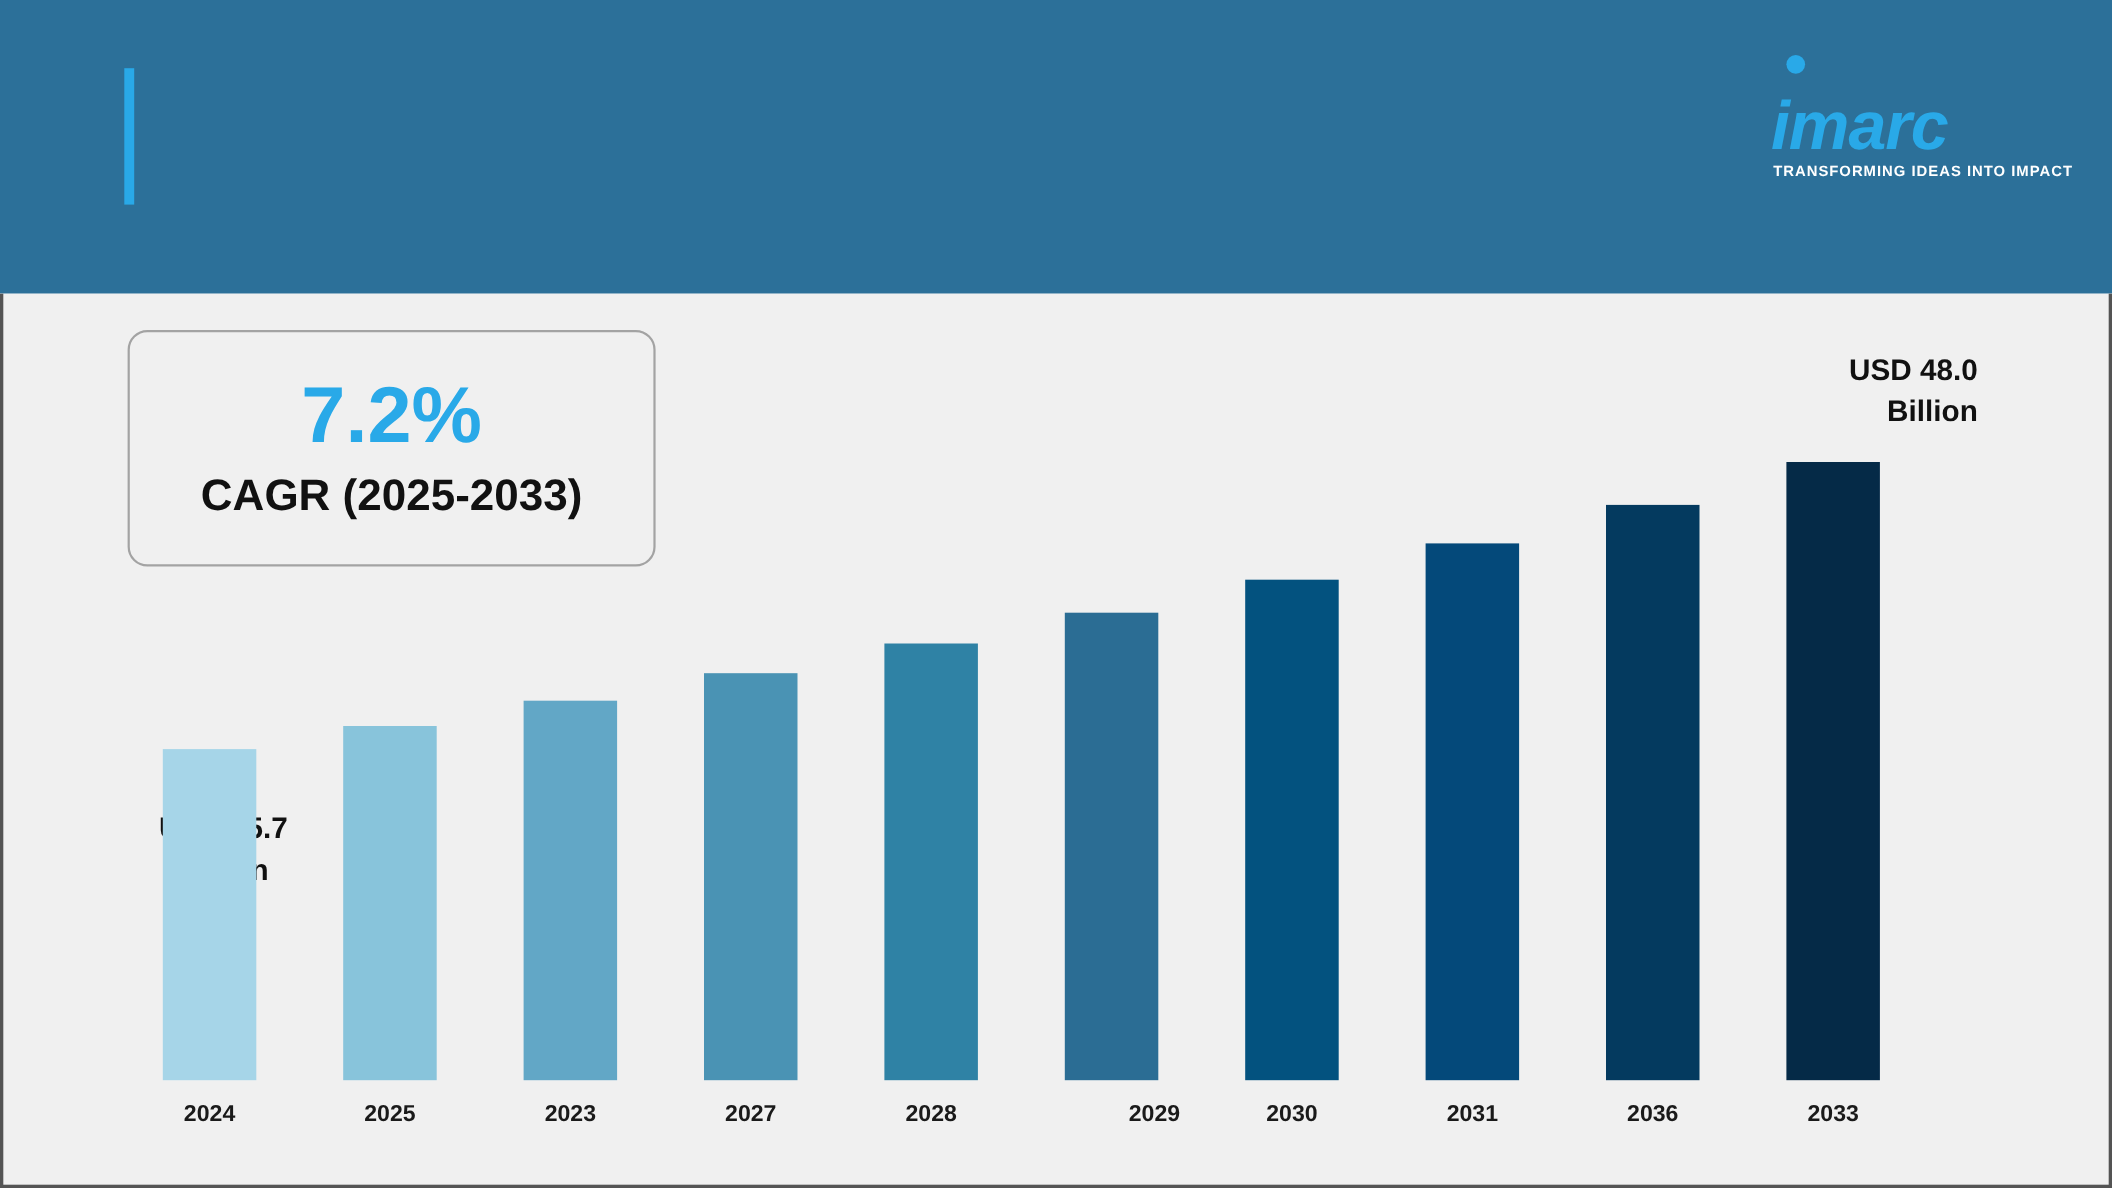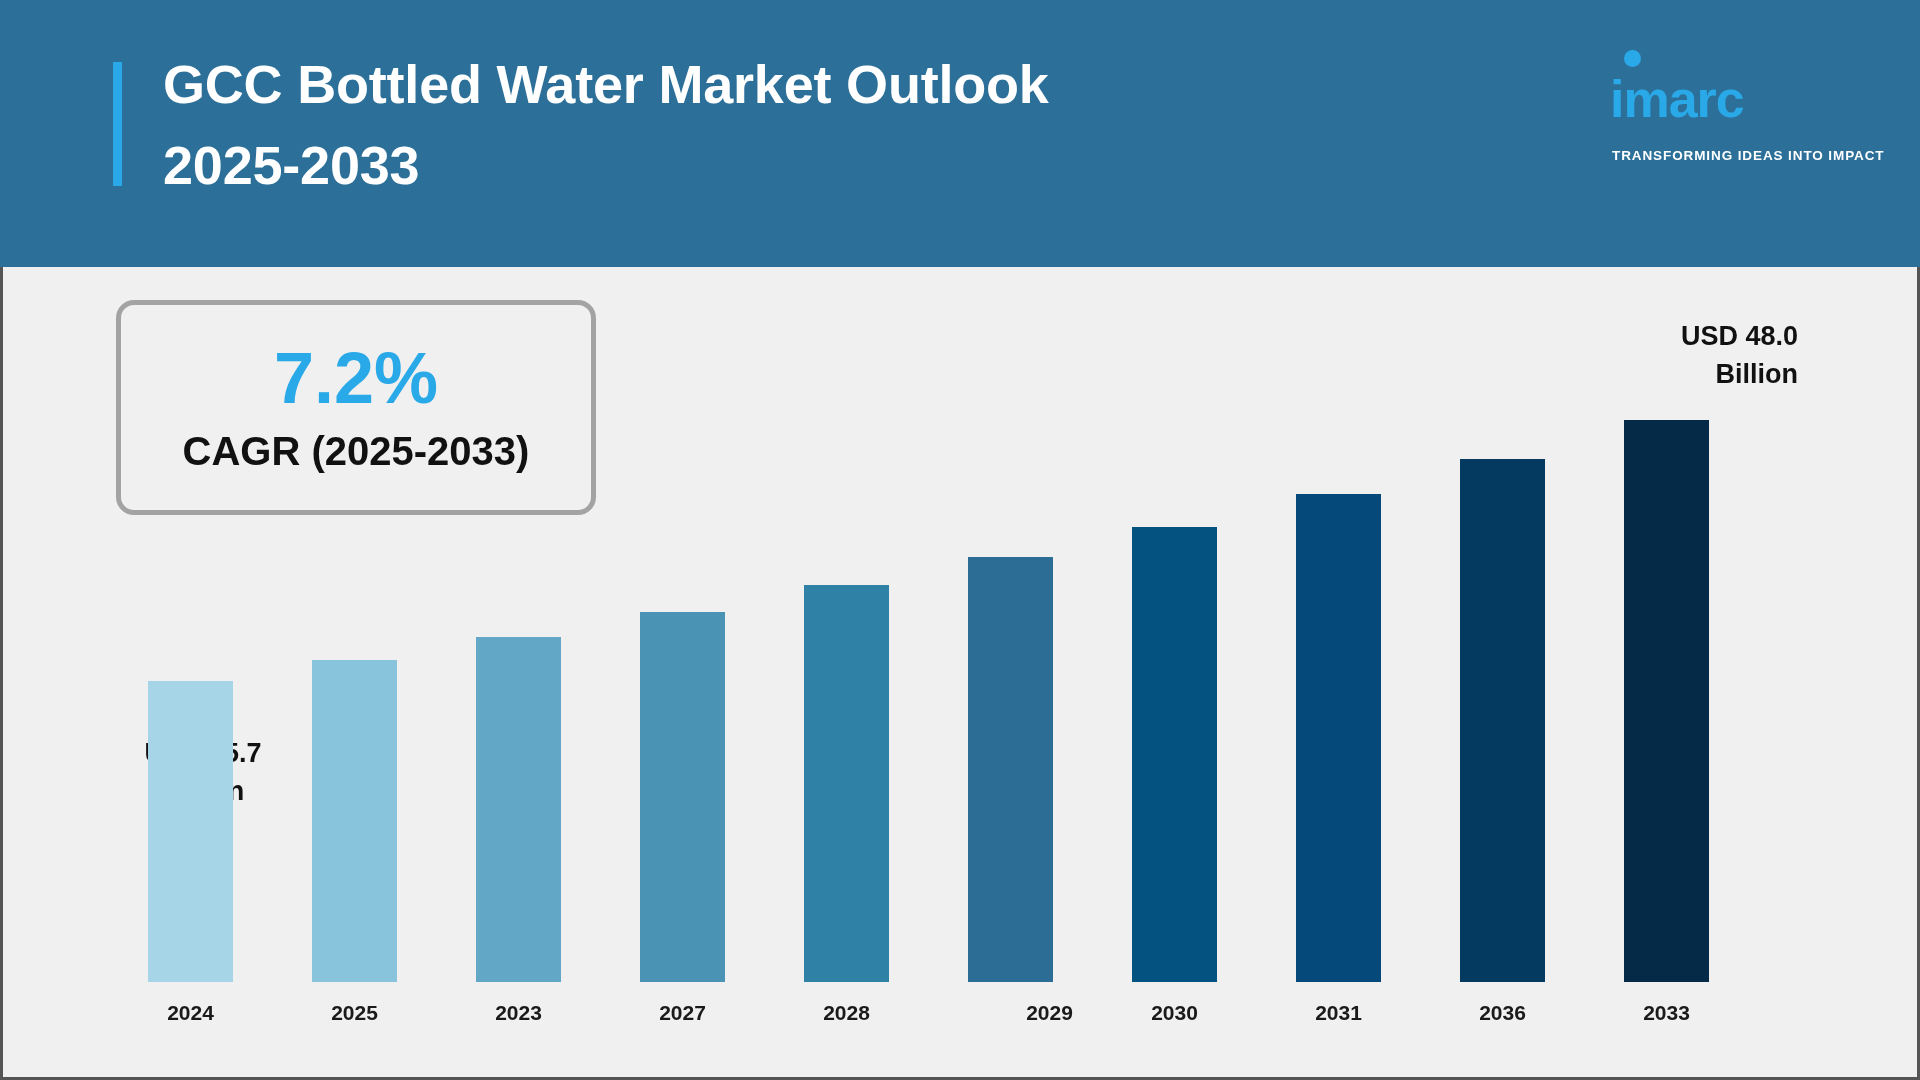--- a/index.html
+++ b/index.html
@@ -69,27 +69,28 @@
     left: 14px;
     top: 2px;
     width: 17px;
     height: 17px;
     border-radius: 50%;
     background: #29A9E8;
   }
   .logo-word {
     position: absolute;
     left: 0;
-    top: 10px;
-    font-size: 52px;
+    top: 26px;
+    font-size: 62px;
     line-height: 82px;
     font-weight: bold;
     color: #29A9E8;
     letter-spacing: -1px;
     font-family: "Liberation Sans", sans-serif;
+    font-style: italic;
   }
   .logo-tagline {
     position: absolute;
     left: 2px;
     top: 100px;
     font-size: 13.5px;
     font-weight: bold;
     color: #ffffff;
     letter-spacing: 0.9px;
     white-space: nowrap;
@@ -110,21 +111,21 @@
   }
 
   
   .cagr-box {
     position: absolute;
     left: 113px;
     top: 33px;
     width: 480px;
     height: 215px;
     background: #F0F0F0;
-    border: 5px solid #a3a3a3;
+    border: 2px solid #a3a3a3;
     border-radius: 18px;
     box-sizing: border-box;
     display: flex;
     flex-direction: column;
     align-items: center;
     justify-content: center;
   }
   .cagr-value {
     color: #29A9E8;
     font-size: 72px;
@@ -185,24 +186,20 @@
     font-family: "Liberation Sans", sans-serif;
   }
 </style>
 </head>
 <body>
 
 <div class="page">
 
   <div class="header">
     <div class="header-accent"></div>
-    <div class="header-titles">
-      <div class="header-title-line">GCC Bottled Water Market Outlook</div>
-      <div class="header-title-line">2025-2033</div>
-    </div>
 
     <div class="logo">
       <div class="logo-dot"></div>
       <div class="logo-word">imarc</div>
       <div class="logo-tagline">TRANSFORMING IDEAS INTO IMPACT</div>
     </div>
   </div>
 
   <div class="body-area">
 

